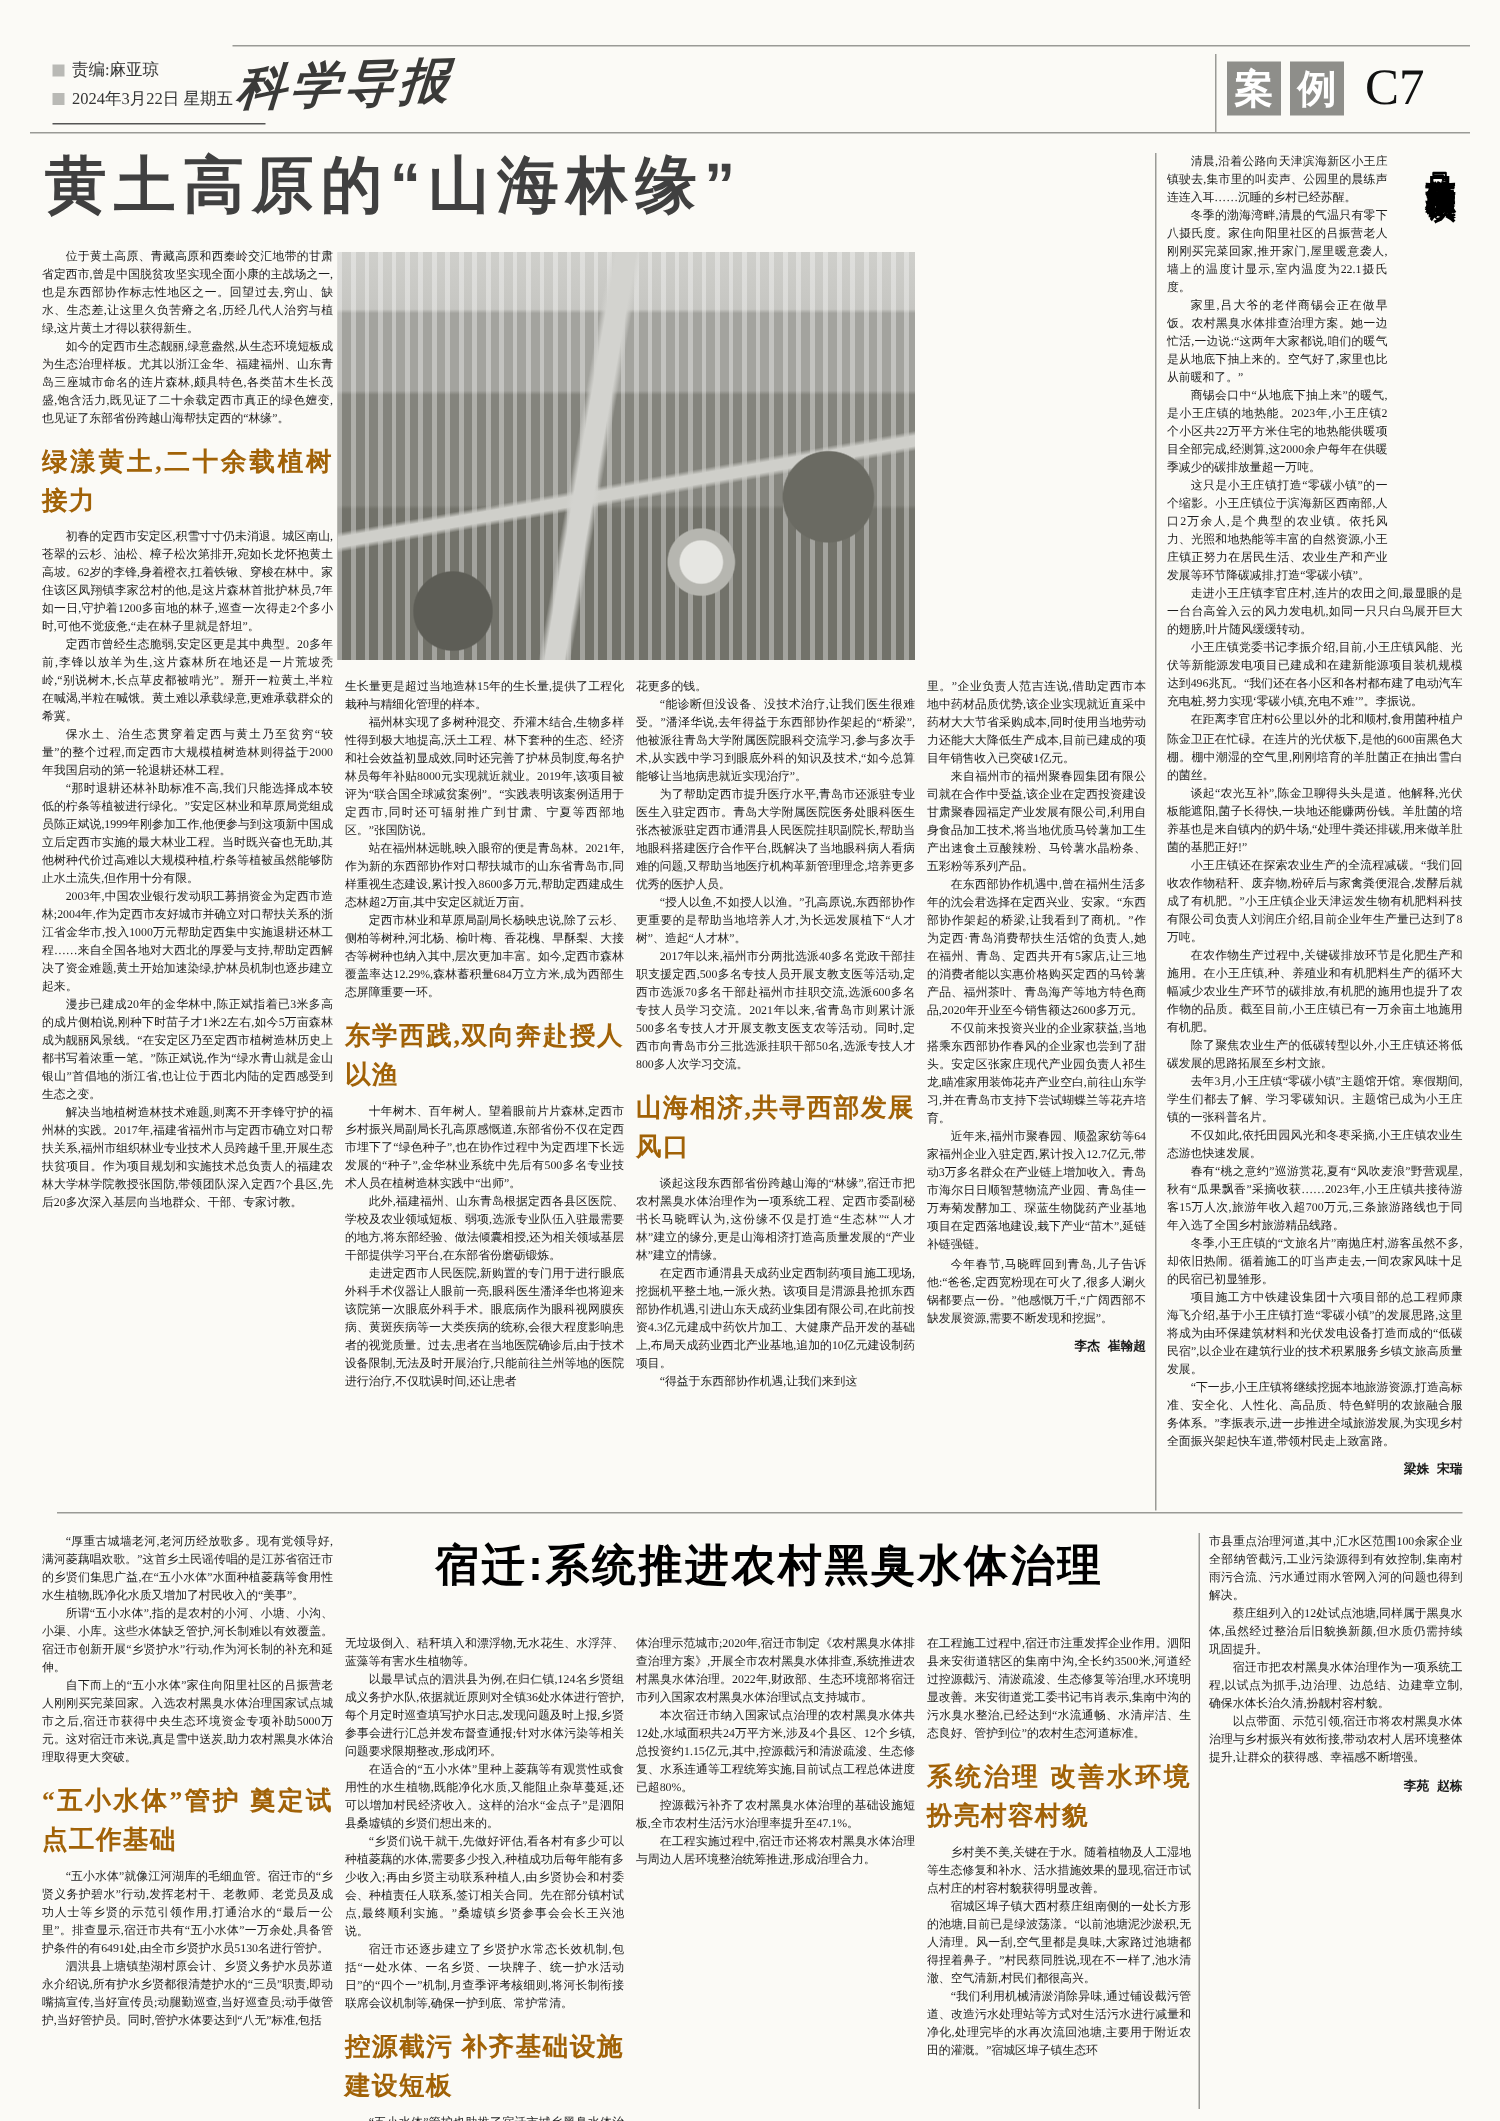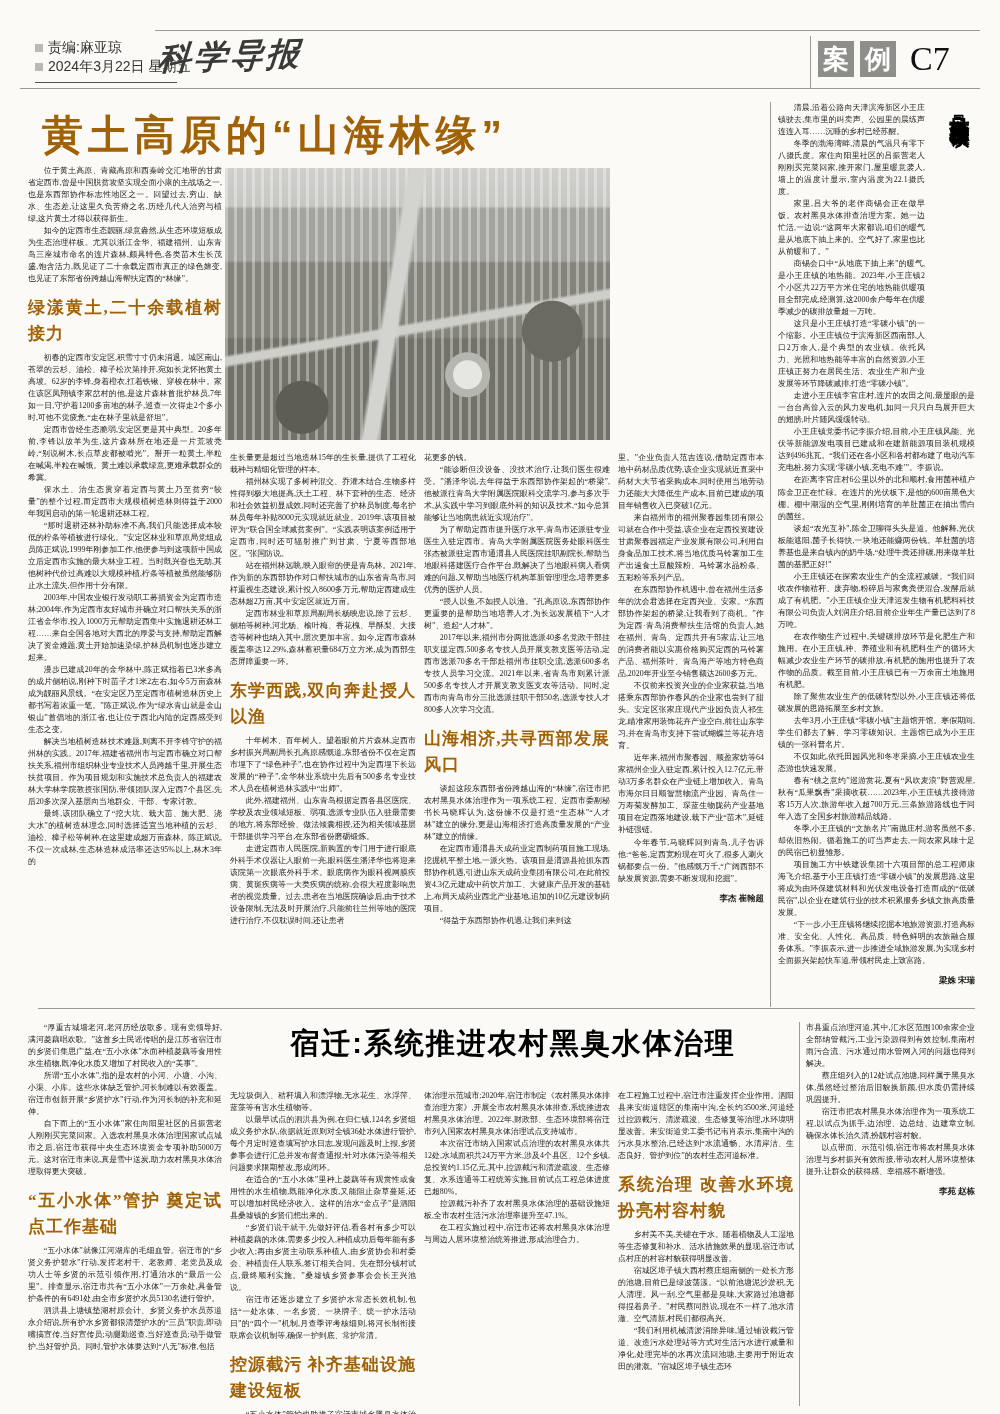--- a/index.html
+++ b/index.html
@@ -1,54 +1,54 @@
 <!DOCTYPE html>
 <html><head>
 <meta charset="utf-8">
 <style>
   html,body{margin:0;padding:0;background:#e8e8e4;}
   .page{position:relative;width:1000px;height:1414px;margin:0 auto;background:#fbfaf6;overflow:hidden;
         font-family:"Liberation Serif",serif;color:#1c1c1c;}
   .hr{position:absolute;background:#9a9a96;height:1px;}
   .vr{position:absolute;background:#9a9a96;width:1px;}
   
-  .ed{position:absolute;left:35px;top:38px;font-family:Liberation Sans, sans-serif;
-      font-size:14px;color:#333;line-height:19px;}
+  .ed{position:absolute;left:35px;top:38px;font-family:Liberation Serif, serif;
+      font-size:11px;color:#333;line-height:19px;}
   .ed .sq{display:inline-block;width:8px;height:8px;background:#b9b9b5;margin-right:5px;vertical-align:middle;}
   .ed-line{position:absolute;left:35px;top:82px;width:142px;height:1px;background:#555;}
   .masthead{position:absolute;left:158px;top:34px;width:160px;font-size:33px;font-weight:700;
             font-style:italic;color:#3a3a38;transform:skewX(-6deg) rotate(-2deg);letter-spacing:3px;white-space:nowrap;}
   .secbox{position:absolute;left:818px;top:40px;display:flex;align-items:center;gap:6px;}
   .secbox .ch{width:36px;height:36px;background:#8e8e8a;color:#fff;font-family:"Liberation Sans",sans-serif;
               font-weight:900;font-size:26px;line-height:36px;text-align:center;}
   .secbox .pg{font-family:"Liberation Serif",serif;font-weight:400;font-size:34px;color:#111;margin-left:8px;}
   
-  .main-hl{position:absolute;left:30px;top:96px;width:570px;margin:12px;
+  .main-hl{position:absolute;left:30px;top:96px;width:570px;margin:0;
            font-family:"Liberation Sans",sans-serif;font-weight:900;font-size:41px;
-           letter-spacing:5px;color:#a16207;white-space:nowrap;}
+           letter-spacing:5px;color:#404040;white-space:nowrap;}
   .bottom-hl{position:absolute;left:230px;top:1024px;width:566px;margin:0;text-align:center;
              font-family:"Liberation Sans",sans-serif;font-weight:900;font-size:29px;
              letter-spacing:2px;color:#000;white-space:nowrap;}
   
   .photo{position:absolute;left:225px;top:168px;width:385px;height:272px;
          background:
           radial-gradient(circle at 63% 76%, #e6e6e2 0 14px, #b6b6b0 15px 22px, rgba(0,0,0,0) 23px),
           radial-gradient(circle at 20% 88%, #5d5d56 0 26px, rgba(0,0,0,0) 27px),
           radial-gradient(circle at 85% 60%, #6a6a62 0 30px, rgba(0,0,0,0) 31px),
           linear-gradient(100deg, rgba(0,0,0,0) 42%, #d3d3cf 43% 46%, rgba(0,0,0,0) 47%),
           linear-gradient(170deg, rgba(0,0,0,0) 55%, #cfcfca 56% 58%, rgba(0,0,0,0) 59%),
           repeating-linear-gradient(90deg, rgba(255,255,255,.35) 0 3px, rgba(0,0,0,0) 3px 9px),
           linear-gradient(#cfcfcb 0%, #c6c6c2 14%, #a3a39e 15% 34%, #84847d 35% 62%, #72726a 63% 100%);}
   
   .col{position:absolute;font-size:7.9px;line-height:1.52;text-align:justify;color:#1c1c1c;}
   .para{margin:0;text-indent:2em;}
   .para.cont{text-indent:0;}
   .sub{font-family:Liberation Serif, serif;font-size:17px;font-weight:900;
        letter-spacing:1px;margin:10px 0 5px;color:#a16207;}
-  .byline{text-align:right;font-family:Liberation Serif, serif;font-weight:700;
+  .byline{text-align:right;font-family:Liberation Mono, monospace;font-weight:700;
           font-size:8.5px;margin-top:7px;}
   
   .c-m1{left:28px;top:165px;width:194px;height:850px;}
   .c-m2{left:230px;top:452px;width:186px;height:562px;}
   .c-m3{left:424px;top:452px;width:186px;height:562px;}
   .c-m4{left:618px;top:452px;width:146px;height:562px;}
   
   .rightart{left:778px;top:102px;width:197px;height:905px;}
   .vhead{float:right;width:42px;height:262px;margin:0 0 8px 8px;
          writing-mode:vertical-rl;text-orientation:upright;
@@ -90,21 +90,20 @@
       <p class="para">位于黄土高原、青藏高原和西秦岭交汇地带的甘肃省定西市,曾是中国脱贫攻坚实现全面小康的主战场之一,也是东西部协作标志性地区之一。回望过去,穷山、缺水、生态差,让这里久负苦瘠之名,历经几代人治穷与植绿,这片黄土才得以获得新生。</p>
       <p class="para">如今的定西市生态靓丽,绿意盎然,从生态环境短板成为生态治理样板。尤其以浙江金华、福建福州、山东青岛三座城市命名的连片森林,颇具特色,各类苗木生长茂盛,饱含活力,既见证了二十余载定西市真正的绿色嬗变,也见证了东部省份跨越山海帮扶定西的“林缘”。</p>
       <h3 class="sub">绿漾黄土,二十余载植树接力</h3>
       <p class="para">初春的定西市安定区,积雪寸寸仍未消退。城区南山,苍翠的云杉、油松、樟子松次第排开,宛如长龙怀抱黄土高坡。62岁的李锋,身着橙衣,扛着铁锹、穿梭在林中。家住该区凤翔镇李家岔村的他,是这片森林首批护林员,7年如一日,守护着1200多亩地的林子,巡查一次得走2个多小时,可他不觉疲惫,“走在林子里就是舒坦”。</p>
       <p class="para">定西市曾经生态脆弱,安定区更是其中典型。20多年前,李锋以放羊为生,这片森林所在地还是一片荒坡秃岭,“别说树木,长点草皮都被啃光”。掰开一粒黄土,半粒在喊渴,半粒在喊饿。黄土难以承载绿意,更难承载群众的希冀。</p>
       <p class="para">保水土、治生态贯穿着定西与黄土乃至贫穷“较量”的整个过程,而定西市大规模植树造林则得益于2000年我国启动的第一轮退耕还林工程。</p>
       <p class="para">“那时退耕还林补助标准不高,我们只能选择成本较低的柠条等植被进行绿化。”安定区林业和草原局党组成员陈正斌说,1999年刚参加工作,他便参与到这项新中国成立后定西市实施的最大林业工程。当时既兴奋也无助,其他树种代价过高难以大规模种植,柠条等植被虽然能够防止水土流失,但作用十分有限。</p>
       <p class="para">2003年,中国农业银行发动职工募捐资金为定西市造林;2004年,作为定西市友好城市并确立对口帮扶关系的浙江省金华市,投入1000万元帮助定西集中实施退耕还林工程……来自全国各地对大西北的厚爱与支持,帮助定西解决了资金难题,黄土开始加速染绿,护林员机制也逐步建立起来。</p>
       <p class="para">漫步已建成20年的金华林中,陈正斌指着已3米多高的成片侧柏说,刚种下时苗子才1米2左右,如今5万亩森林成为靓丽风景线。“在安定区乃至定西市植树造林历史上都书写着浓重一笔。”陈正斌说,作为“绿水青山就是金山银山”首倡地的浙江省,也让位于西北内陆的定西感受到生态之变。</p>
       <p class="para">解决当地植树造林技术难题,则离不开李锋守护的福州林的实践。2017年,福建省福州市与定西市确立对口帮扶关系,福州市组织林业专业技术人员跨越千里,开展生态扶贫项目。作为项目规划和实施技术总负责人的福建农林大学林学院教授张国防,带领团队深入定西7个县区,先后20多次深入基层向当地群众、干部、专家讨教。</p>
-      <p class="para">最终,该团队确立了“挖大坑、栽大苗、施大肥、浇大水”的植树造林理念,同时选择适宜当地种植的云杉、油松、樟子松等树种,在这里建成超万亩森林。陈正斌说,不仅一次成林,生态林造林成活率还达95%以上,林木3年的</p>
     </div>
   <div class="col c-m2">
       <p class="para cont">生长量更是超过当地造林15年的生长量,提供了工程化栽种与精细化管理的样本。</p>
       <p class="para">福州林实现了多树种混交、乔灌木结合,生物多样性得到极大地提高,沃土工程、林下套种的生态、经济和社会效益初显成效,同时还完善了护林员制度,每名护林员每年补贴8000元实现就近就业。2019年,该项目被评为“联合国全球减贫案例”。“实践表明该案例适用于定西市,同时还可辐射推广到甘肃、宁夏等西部地区。”张国防说。</p>
       <p class="para">站在福州林远眺,映入眼帘的便是青岛林。2021年,作为新的东西部协作对口帮扶城市的山东省青岛市,同样重视生态建设,累计投入8600多万元,帮助定西建成生态林超2万亩,其中安定区就近万亩。</p>
       <p class="para">定西市林业和草原局副局长杨映忠说,除了云杉、侧柏等树种,河北杨、榆叶梅、香花槐、早酥梨、大接杏等树种也纳入其中,层次更加丰富。如今,定西市森林覆盖率达12.29%,森林蓄积量684万立方米,成为西部生态屏障重要一环。</p>
       <h3 class="sub">东学西践,双向奔赴授人以渔</h3>
       <p class="para">十年树木、百年树人。望着眼前片片森林,定西市乡村振兴局副局长孔高原感慨道,东部省份不仅在定西市埋下了“绿色种子”,也在协作过程中为定西埋下长远发展的“种子”,金华林业系统中先后有500多名专业技术人员在植树造林实践中“出师”。</p>
       <p class="para">此外,福建福州、山东青岛根据定西各县区医院、学校及农业领域短板、弱项,选派专业队伍入驻最需要的地方,将东部经验、做法倾囊相授,还为相关领域基层干部提供学习平台,在东部省份磨砺锻炼。</p>
       <p class="para">走进定西市人民医院,新购置的专门用于进行眼底外科手术仪器让人眼前一亮,眼科医生潘泽华也将迎来该院第一次眼底外科手术。眼底病作为眼科视网膜疾病、黄斑疾病等一大类疾病的统称,会很大程度影响患者的视觉质量。过去,患者在当地医院确诊后,由于技术设备限制,无法及时开展治疗,只能前往兰州等地的医院进行治疗,不仅耽误时间,还让患者</p>

